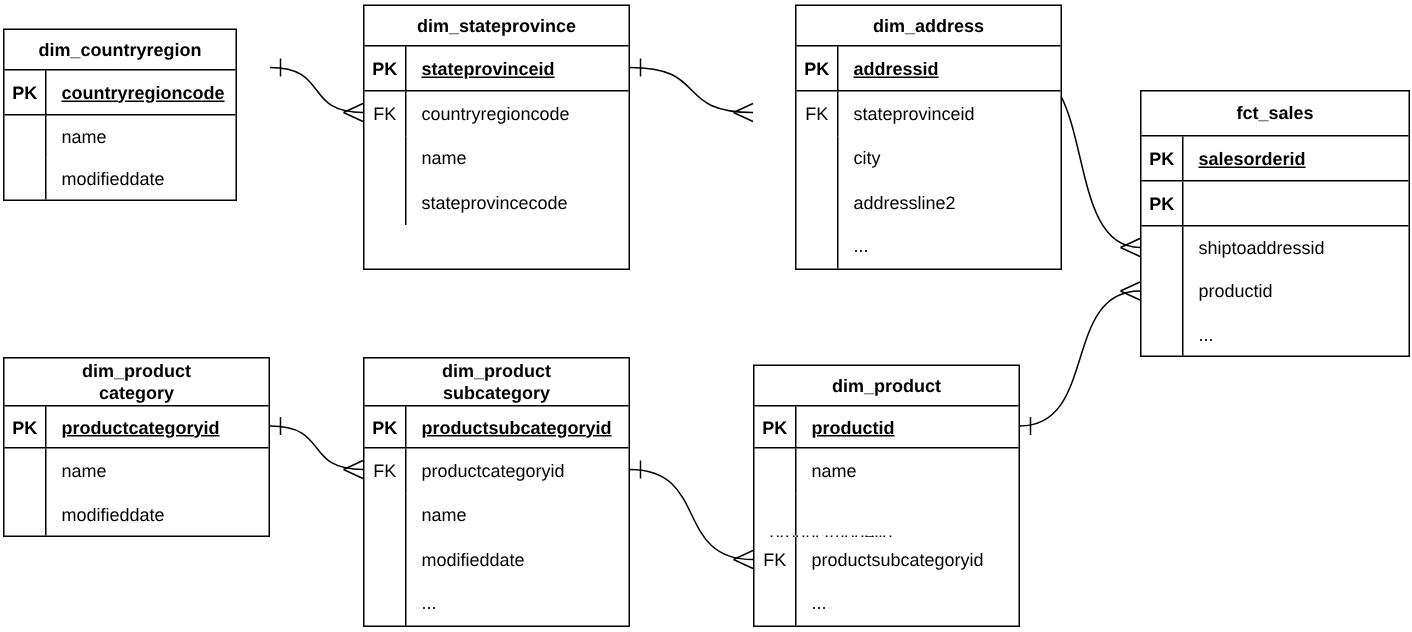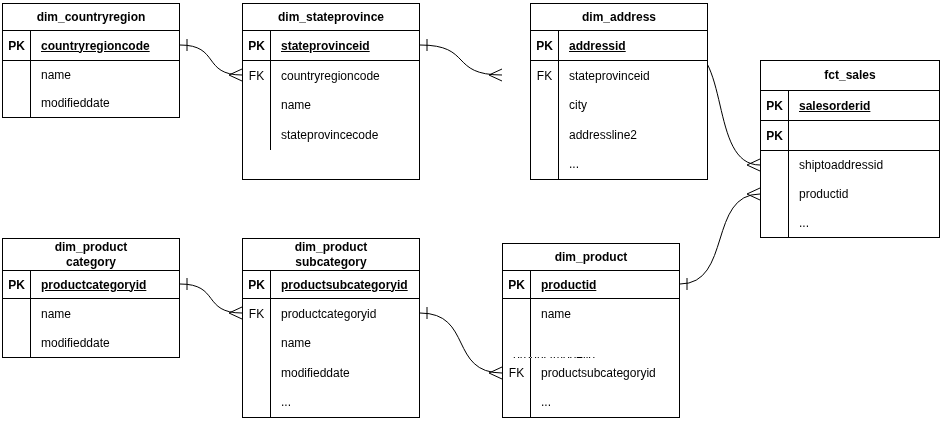--- a/index.html
+++ b/index.html
@@ -82,21 +82,21 @@
         <path d="M 187 278 L 187 290"></path>
         <path d="M 229 313 L 242 307 M 229 313 L 242 319"></path>
       </g>
       <g fill="none" stroke="#000000" stroke-width="1">
         <path d="M 420 313 C 473 313, 449 373, 502 373"></path>
         <path d="M 427 307 L 427 319"></path>
         <path d="M 489 373 L 502 367 M 489 373 L 502 379"></path>
       </g>
     </svg>
   <div id="tables">
-      <div class="etable" style="left: 2px; top: 3px; width: 178px; height: 115px;">
+      <div class="etable" style="left: 2px; top: 19px; width: 156px; height: 115px;">
         <div class="title" style="height: 27px;">dim_countryregion</div>
         <div class="row key" style="height: 30px;">
           <div class="tagcell">PK</div>
           <div class="namecell">countryregioncode</div>
         </div>
         <div class="row body" style="height: 28px;">
           <div class="tagcell"></div>
           <div class="namecell">name</div>
         </div>
         <div class="row body" style="height: 28px;">

